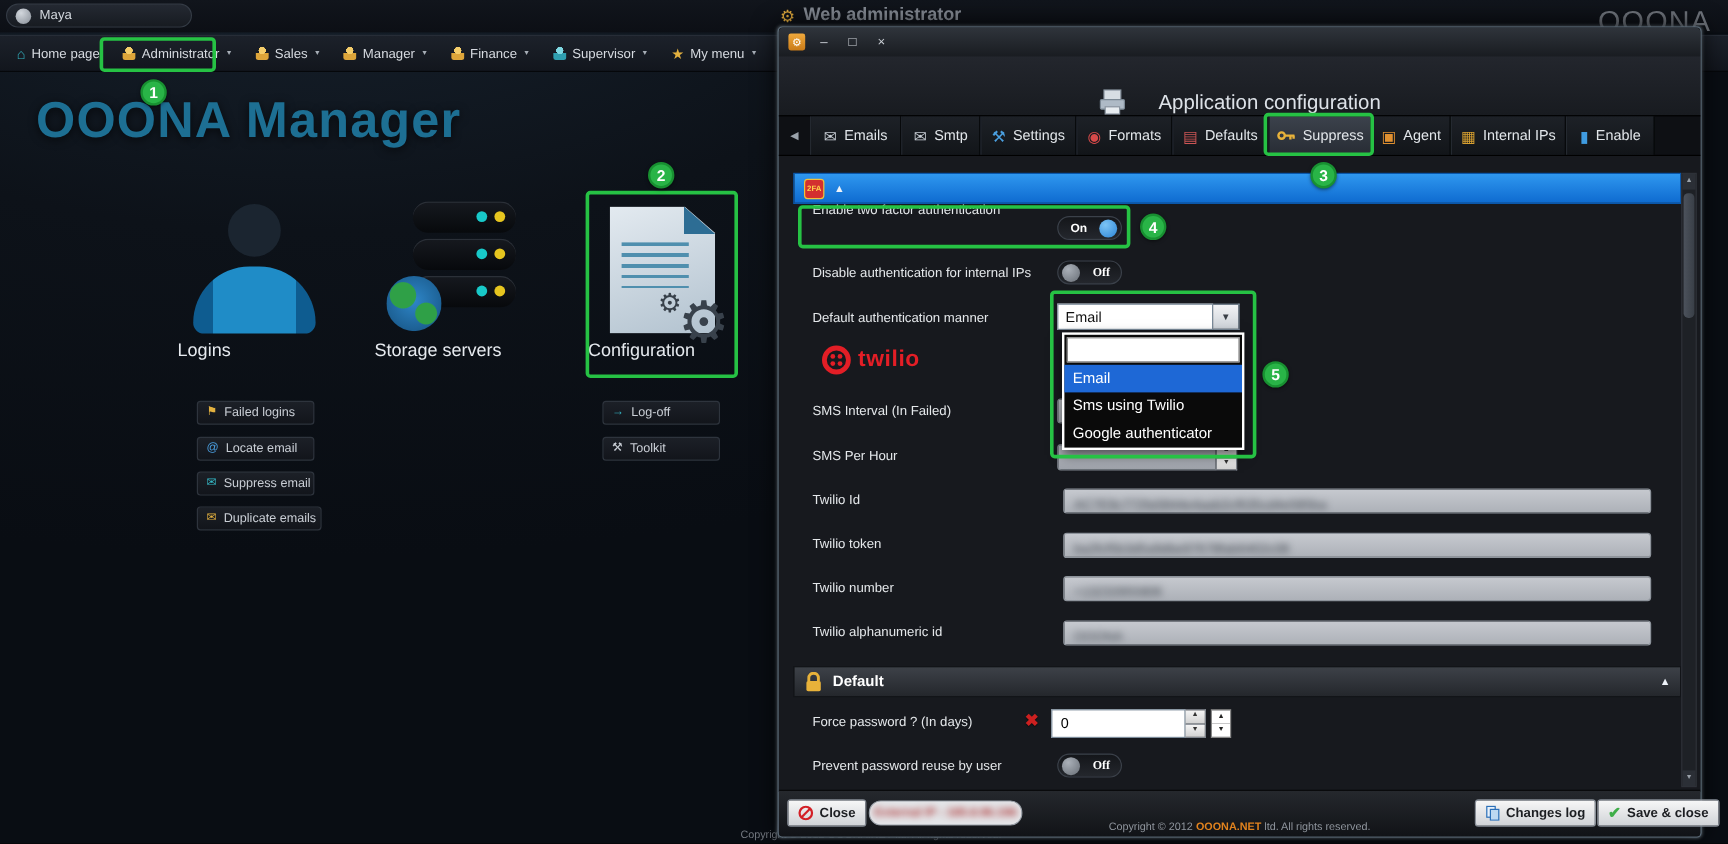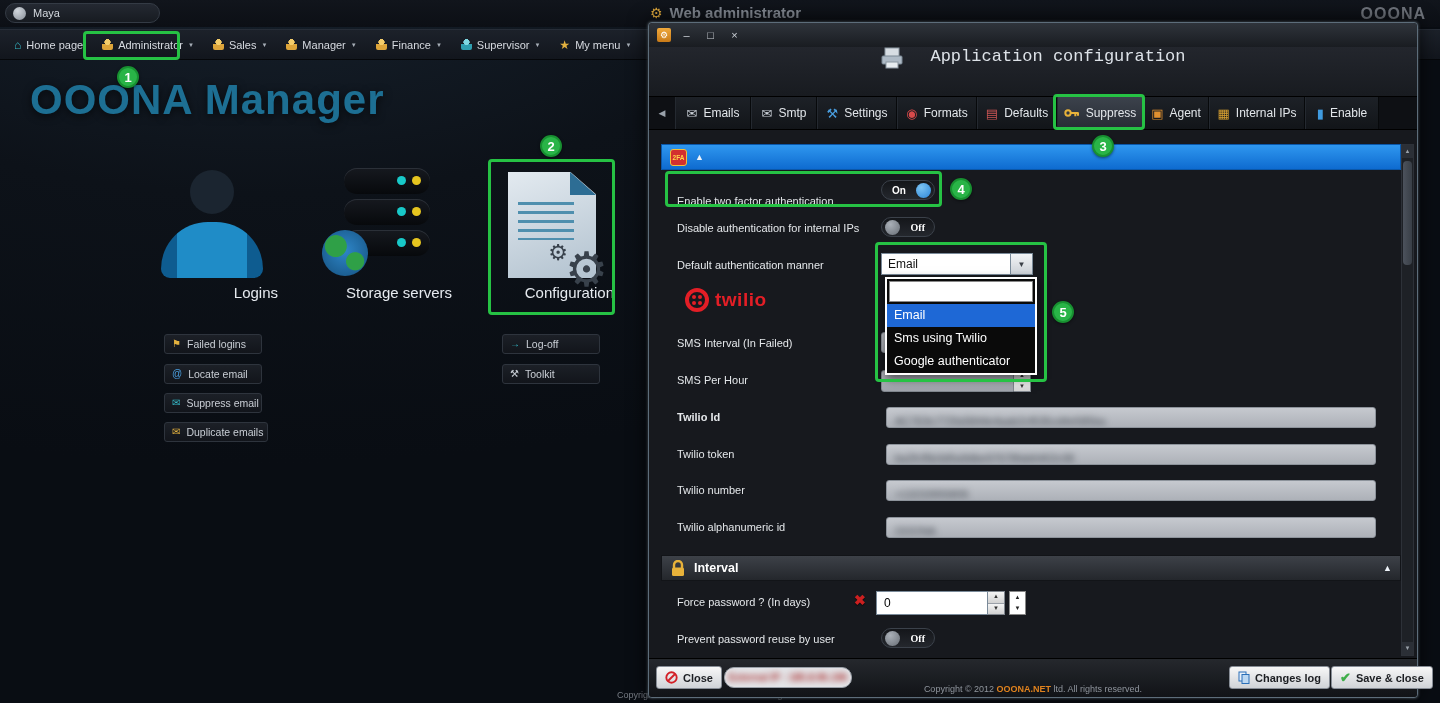--- a/index.html
+++ b/index.html
@@ -6,35 +6,35 @@
   html,body { background:#000; font-family:"Liberation Sans",sans-serif; }
   .stage { position:relative; width:1440px; height:703px; background:#0b0f16; overflow:hidden; }
 
   
   .bg { position:absolute; inset:0; background:radial-gradient(1100px 520px at 18% -8%, #17222e 0%, #0d1219 48%, #090d13 100%); }
   .topbar { position:absolute; left:0; top:0; width:100%; height:27px; background:linear-gradient(#11151c,#0c0f15); }
   .user-pill { position:absolute; left:5px; top:3px; width:155px; height:20px; border-radius:10px; background:linear-gradient(#242932,#171b21); border:1px solid #343b45; display:flex; align-items:center; gap:7px; padding:0 7px; color:#d4d9df; font-size:11px; }
   .avatar-dot { width:13px; height:13px; border-radius:50%; background:radial-gradient(circle at 35% 30%, #d2d7dd, #868d96); flex:0 0 auto; }
   .web-admin { position:absolute; left:650px; top:4px; display:flex; align-items:center; gap:7px; color:#858b94; font-size:15px; font-weight:bold; }
   .web-admin .g { color:#dfa93c; font-size:14px; font-weight:normal; }
-  .logo-ghost { position:absolute; right:14px; top:5px; color:#71767e; font-weight:bold; font-size:16px; letter-spacing:1px; }
+  .logo-ghost { position:absolute; right:14px; top:5px; color:#71767e; font-weight:normal; font-size:24px; letter-spacing:1px; }
 
   .menubar { position:absolute; left:0; top:29px; width:100%; height:31px; background:linear-gradient(#1c212a,#12161d); border-top:1px solid #272d37; border-bottom:1px solid #05070a; display:flex; align-items:center; padding:0 6px; gap:3px; }
   .menu-item { display:flex; align-items:center; gap:5px; padding:4px 8px; color:#d6dae0; font-size:11px; border-radius:3px; white-space:nowrap; }
   .menu-item .caret { font-size:6px; color:#a7aeb7; }
   .mglyph { font-size:12px; line-height:12px; }
   .c-teal { color:#35b8c6; } .c-gold { color:#e3b13f; } .c-grey { color:#c8ced5; } .c-blue { color:#4a9fe0; }
   .micon { display:inline-block; width:11px; height:11px; border-radius:2px; }
   .mi-gold { background:radial-gradient(circle at 50% 28%, #f4cd6a 0 31%, rgba(0,0,0,0) 33%), linear-gradient(rgba(0,0,0,0) 45%, #dda53a 45%); }
   .mi-teal { background:radial-gradient(circle at 50% 28%, #7fd8e2 0 31%, rgba(0,0,0,0) 33%), linear-gradient(rgba(0,0,0,0) 45%, #2f9fb0 45%); }
 
   .app-heading { position:absolute; left:30px; top:76px; font-size:42px; font-weight:bold; color:#1d6f93; letter-spacing:1px; text-shadow:0 2px 8px rgba(0,0,0,.65); }
 
   .tile { position:absolute; }
-  .tile-label { position:absolute; text-align:right; color:#e6eaef; font-size:15px; }
+  .tile-label { position:absolute; text-align:left; color:#e6eaef; font-size:15px; }
   .person { position:relative; width:120px; height:108px; }
   .person .head { position:absolute; left:50%; transform:translateX(-50%); top:0; width:44px; height:44px; border-radius:50%; background:#1b2530; }
   .person .body { position:absolute; left:50%; transform:translateX(-50%); bottom:0; width:102px; height:56px; border-radius:52px 52px 10px 10px; background:linear-gradient(90deg,#0e5c90 0 16%, #1f8cc7 16% 84%, #0e5c90 84%); }
   .servers { position:relative; width:112px; height:110px; }
   .srv-bar { position:absolute; left:22px; width:86px; height:26px; border-radius:13px; background:linear-gradient(#16191f,#07090c); box-shadow:inset 0 1px 0 #2b3038; }
   .srv-d1 { position:absolute; right:24px; top:8px; width:9px; height:9px; border-radius:50%; background:#18c9c9; }
   .srv-d2 { position:absolute; right:9px; top:8px; width:9px; height:9px; border-radius:50%; background:#e6c51f; }
   .globe { position:absolute; left:0; bottom:2px; width:46px; height:46px; border-radius:50%;
     background:radial-gradient(circle at 30% 35%, #2fa047 0 24%, rgba(0,0,0,0) 26%), radial-gradient(circle at 72% 68%, #2fa047 0 19%, rgba(0,0,0,0) 21%), radial-gradient(circle at 50% 45%, #2e86c8, #15507e); }
   .doc { position:relative; width:88px; height:106px; }
@@ -47,21 +47,21 @@
   .qbtn { position:absolute; width:98px; height:20px; background:linear-gradient(#1c2027,#12151b); border:1px solid #2e343d; border-radius:3px; display:flex; align-items:center; gap:6px; padding:0 7px; color:#c9ced5; font-size:10.5px; white-space:nowrap; }
   .qbtn .qi { font-size:10px; line-height:10px; }
   .bg-copy { position:absolute; left:617px; top:690px; font-size:9px; color:#767b83; z-index:5; white-space:nowrap; }
 
   
   .dialog { position:absolute; left:648px; top:22px; width:770px; height:676px; background:#17191e; border:1px solid #5d6d7a; border-radius:4px; box-shadow:0 0 20px rgba(0,0,0,.85), 0 0 3px #7b8b98; z-index:10; }
   .titlebar { position:absolute; left:0; top:0; right:0; height:24px; background:linear-gradient(#2f343b,#191c21); border-radius:4px 4px 0 0; display:flex; align-items:center; gap:7px; padding:0 8px; }
   .dlg-ico { position:relative; width:14px; height:14px; border-radius:2px; background:linear-gradient(#f0a93c,#c97b18); color:#fff; font-size:9px; line-height:14px; text-align:center; flex:0 0 auto; }
   .tb-title { flex:1; color:#e2e6ea; font-size:11px; }
   .win-btn { width:17px; height:15px; color:#ccd1d7; font-size:11px; line-height:14px; text-align:center; }
-  .dlg-header { position:absolute; left:0; top:24px; right:0; height:49px; background:linear-gradient(#23262d,#181b20); display:flex; align-items:flex-start; justify-content:center; gap:26px;font-family:Liberation Mono, monospace; }
+  .dlg-header { position:absolute; left:0; top:24px; right:0; height:49px; background:linear-gradient(#23262d,#181b20); display:flex; align-items:flex-end; justify-content:center; gap:26px; }
   .dlg-header-title { color:#dde2e8; font-size:17px; }
 
   .tabsbar { position:absolute; left:0; top:73px; right:0; height:34px; background:#0e1014; border-top:1px solid #000; border-bottom:1px solid #000; display:flex; }
   .tab-back { width:26px; display:flex; align-items:center; justify-content:center; color:#9aa2ab; font-size:9px; }
   .tab { display:flex; align-items:center; justify-content:center; gap:6px; color:#e2e6ea; font-size:12px; border-right:1px solid #07090b; border-left:1px solid #242930; background:linear-gradient(#1d2127,#121519); white-space:nowrap; }
   .tab.active { background:linear-gradient(#3c424c,#272c34); }
   .tab .ti { font-size:13px; line-height:13px; }
   .t1{width:76px}.t2{width:66px}.t3{width:80px}.t4{width:80px}.t5{width:80px}.t6{width:86px}.t7{width:66px}.t8{width:96px}.t9{width:74px}
 
   .content { position:absolute; left:0; top:107px; right:0; height:530px; background:#17191e; }
@@ -320,21 +320,21 @@
       </div>
     </div>
 
     <div class="content">
 
       <div class="sec-hdr sec-blue" style="top:14px;">
         <span class="twofa-ico">2FA</span>
         <span class="sec-caret">▲</span>
       </div>
 
-      <div class="row-label" style="top:65px;">Enable two factor authentication</div>
+      <div class="row-label" style="top:39px;">Enable two factor authentication</div>
       <div class="toggle on" style="top:50px;">
         <span class="txt">On</span>
         <span class="knob"></span>
       </div>
 
       <div class="row-label" style="top:92px;">Disable authentication for internal IPs</div>
       <div class="toggle off" style="top:87px;">
         <span class="knob"></span>
         <span class="txt">Off</span>
       </div>
@@ -355,21 +355,21 @@
 
       <div class="row-label" style="top:244px;">SMS Per Hour</div>
       <div class="numgrey">
         <div class="gbody"></div>
         <div class="spincol">
           <div>▲</div>
           <div>▼</div>
         </div>
       </div>
 
-      <div class="row-label" style="top:281px;font-weight:bold;">Twilio Id</div>
+      <div class="row-label" style="top:281px;">Twilio Id</div>
       <div class="ginput" style="left:237px; top:277px; width:490px;">
         <span class="blurred">AC7E9c772fa5844e4aab2cf635cd4e585ba</span>
       </div>
 
       <div class="row-label" style="top:318px;">Twilio token</div>
       <div class="ginput" style="left:237px; top:314px; width:490px;">
         <span class="blurred">ba2fcf5b3d5a9dbe97678fab6402c08</span>
       </div>
 
       <div class="row-label" style="top:354px;">Twilio number</div>
@@ -380,21 +380,21 @@
       <div class="row-label" style="top:391px;">Twilio alphanumeric id</div>
       <div class="ginput" style="left:237px; top:387px; width:490px;">
         <span class="blurred">OOONA</span>
       </div>
 
       <div class="sec-hdr sec-dark" style="top:425px;">
         <svg width="16" height="17" viewBox="0 0 16 17">
           <path d="M4 8 V5 a4 4 0 0 1 8 0 V8" fill="none" stroke="#e8b23a" stroke-width="2.4"></path>
           <rect x="2" y="7.5" width="12" height="8.5" rx="1.5" fill="#e8b23a"></rect>
         </svg>
-        <span class="sec-title">Interval</span>
+        <span class="sec-title">Default</span>
         <span class="sec-caret">▲</span>
       </div>
 
       <div class="row-label" style="top:466px;">Force password ? (In days)</div>
       <span class="redx">✖</span>
       <div class="numgroup">
         <input class="numinput" value="0" style="">
         <div class="spincol" style="height:24px;">
           <div>▲</div>
           <div>▼</div>

